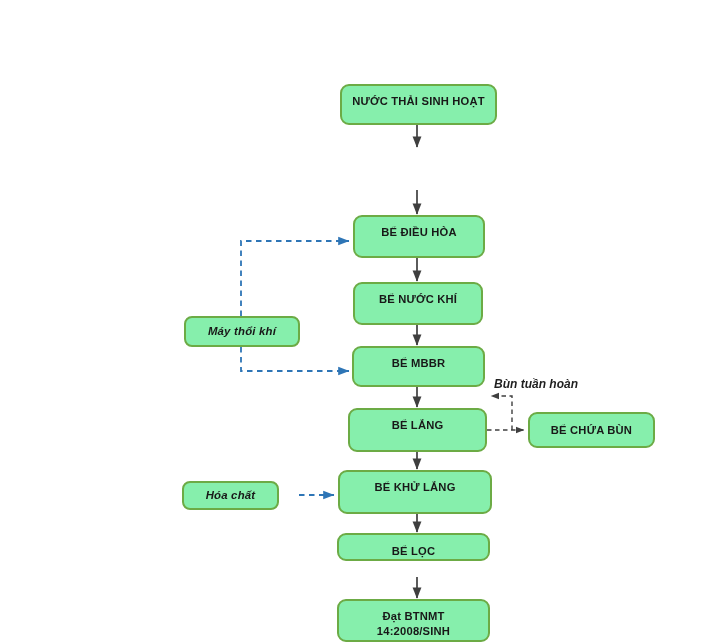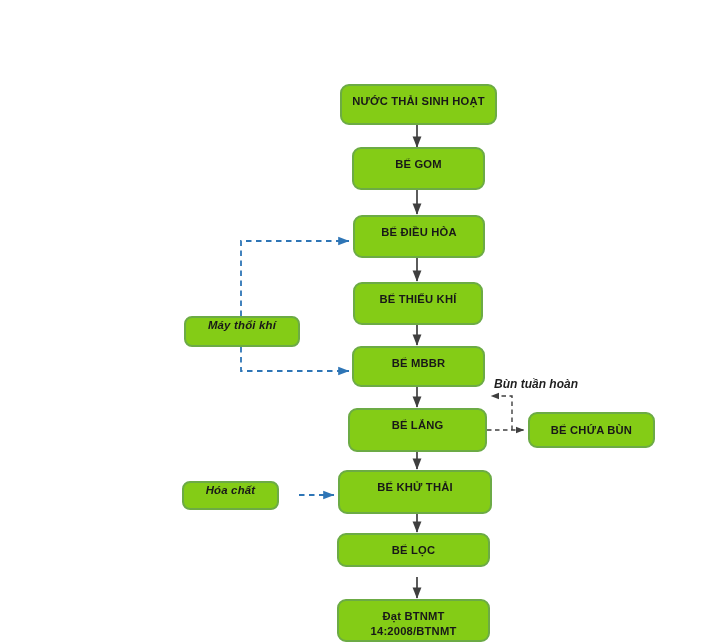--- a/index.html
+++ b/index.html
@@ -23,21 +23,21 @@
     top: 0;
     width: 712px;
     height: 643px;
     pointer-events: none;
   }
   .node {
     position: absolute;
     box-sizing: border-box;
     border: 2.4px solid #6cab45;
     border-radius: 9px;
-    background: #84cc16;
+    background: #86efac;
     display: flex;
     justify-content: center;
     align-items: flex-start;
     text-align: center;
     color: #181818;
     font-weight: bold;
     font-size: 11.2px;
     letter-spacing: 0.2px;
     line-height: 1.32;
     padding-top: 8px;
@@ -50,20 +50,21 @@
     display: block;
     width: 100%;
     padding: 0 4px;
     box-sizing: border-box;
   }
   .node.aux {
     font-style: italic;
     font-weight: bold;
     font-size: 11.4px;
     border-radius: 8px;
+    align-items: center;
     padding-top: 0;
   }
   .edge-label {
     position: absolute;
     font-style: italic;
     font-weight: bold;
     font-size: 12px;
     color: #1f1f1f;
     white-space: nowrap;
   }
@@ -106,52 +107,49 @@
     <g stroke="#3f3f3f" stroke-width="1.4" fill="none" stroke-dasharray="4.5,3.5">
       <path d="M512,430 L512,396 L491,396" marker-end="url(#arrowDarkSm)"></path>
       <path d="M487,430 L524,430" marker-end="url(#arrowDarkSm)"></path>
     </g>
   </svg>
 
   <div class="node" style="left:340px; top:84px; width:157px; height:41px;">
     <span class="lbl">NƯỚC THẢI  SINH HOẠT</span>
   </div>
 
-  <div class="node" style="left:352px; top:147px; width:133px; height:43px;">
-    <span class="lbl">BỂ GOM</span>
-  </div>
 
   <div class="node" style="left:353px; top:215px; width:132px; height:43px;">
     <span class="lbl">BỂ ĐIỀU HÒA</span>
   </div>
 
   <div class="node" style="left:353px; top:282px; width:130px; height:43px;">
-    <span class="lbl">BỂ THIẾU KHÍ</span>
+    <span class="lbl">BỂ NƯỚC KHÍ</span>
   </div>
 
   <div class="node" style="left:348px; top:408px; width:139px; height:44px;">
     <span class="lbl">BỂ LẮNG</span>
   </div>
 
   <div class="node" style="left:352px; top:346px; width:133px; height:41px;">
     <span class="lbl">BỂ MBBR</span>
   </div>
 
   <div class="node" style="left:338px; top:470px; width:154px; height:44px;">
-    <span class="lbl">BỂ KHỬ THẢI</span>
+    <span class="lbl">BỂ KHỬ LẮNG</span>
   </div>
 
-  <div class="node" style="left:337px; top:533px; width:153px; height:34px;">
+  <div class="node" style="left:337px; top:533px; width:153px; height:28px;align-items:flex-end;">
     <span class="lbl">BỂ LỌC</span>
   </div>
 
   <div class="node" style="left:337px; top:599px; width:153px; height:43px;">
     <span class="lbl">
       <span>Đạt BTNMT</span><br>
-      <span>14:2008/BTNMT</span>
+      <span>14:2008/SINH</span>
     </span>
   </div>
 
   <div class="node aux" style="left:184px; top:316px; width:116px; height:31px;">
     <span class="lbl">Máy thổi khí</span>
   </div>
 
   <div class="node aux" style="left:182px; top:481px; width:97px; height:29px;">
     <span class="lbl">Hóa chất</span>
   </div>

